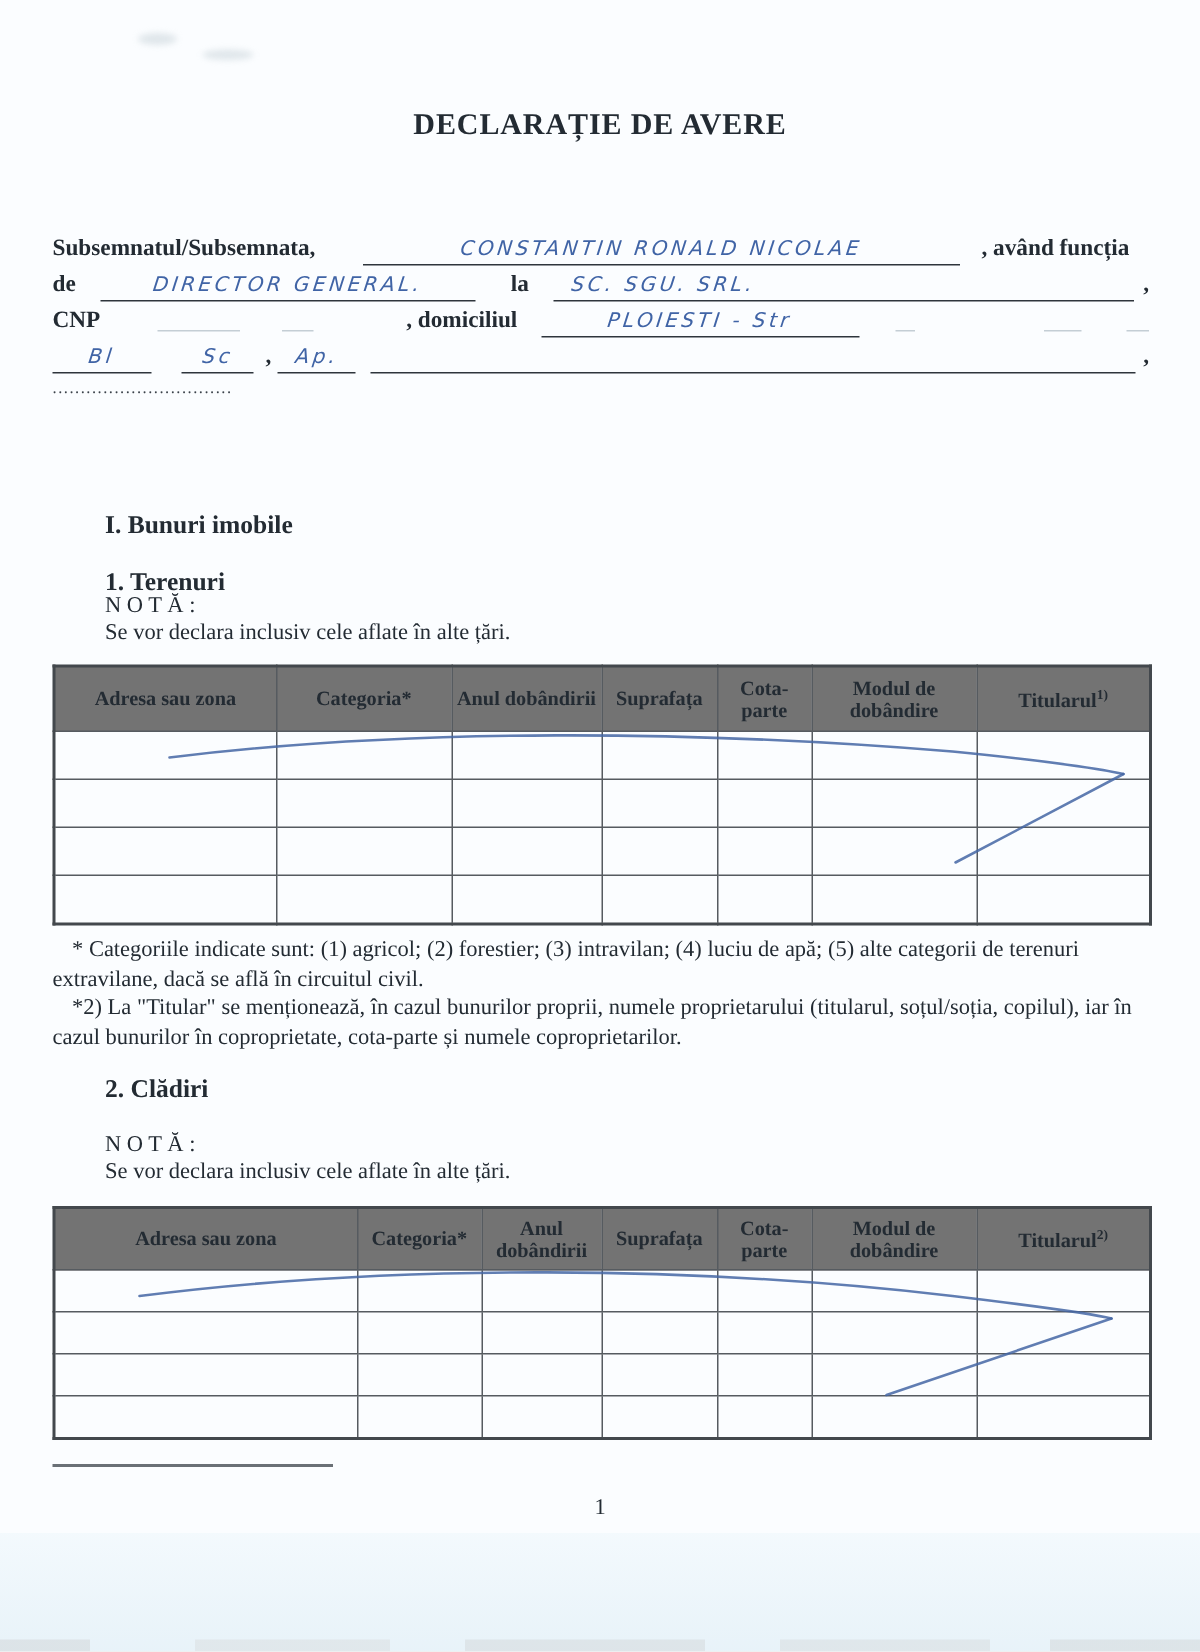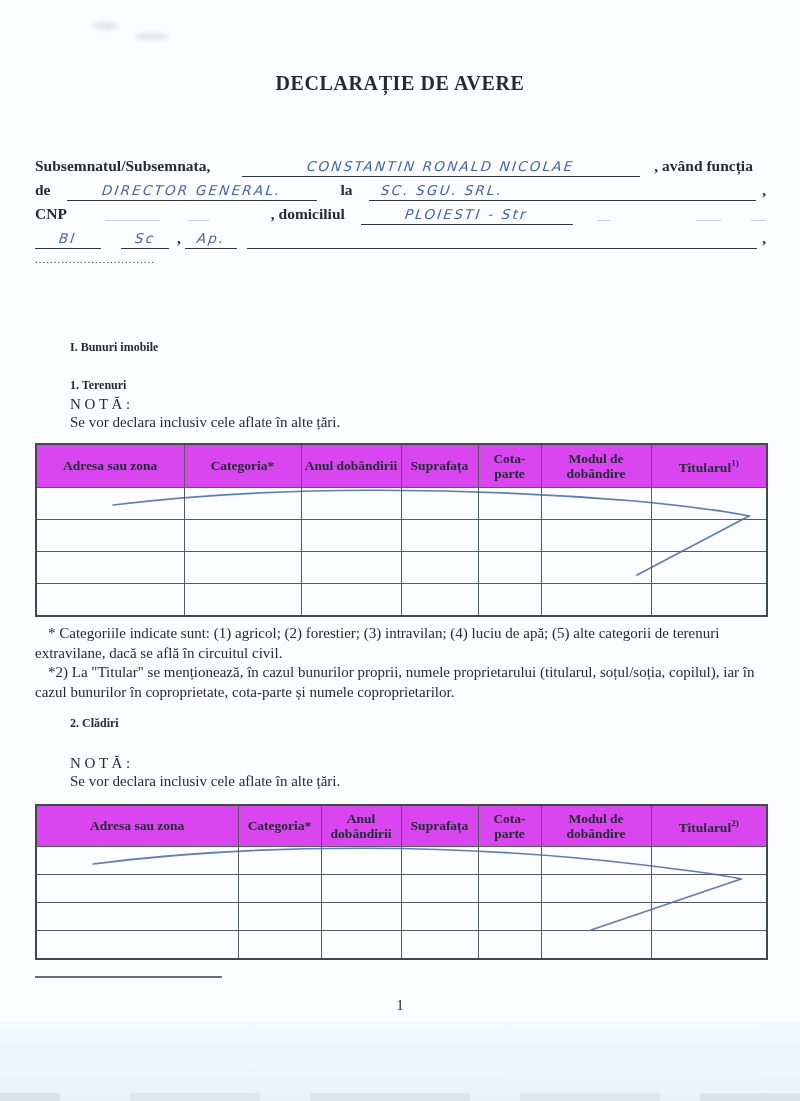--- a/index.html
+++ b/index.html
@@ -31,29 +31,29 @@
     color:#4064a6;font-size:13.5px;letter-spacing:2.2px;
     display:inline-block;transform:skewX(-7deg);
     position:relative;top:1px;white-space:nowrap;
   }
   .faint{background:#c4ced5;height:1.5px;align-self:flex-end;margin-bottom:5px;}
   .oath{margin-top:4px;line-height:1.38;font-size:15.5px;font-weight:bold;white-space:normal;}
   .dots{font-weight:normal;font-size:11px;letter-spacing:1px;color:#3a4149;margin-top:3px;}
 
   .abs{position:absolute;left:35px;}
   .reg{font-size:15px;font-weight:normal;}
-  .bold{font-size:12px;font-weight:bold;}
+  .bold{font-size:17px;font-weight:bold;}
   .indent1{left:48px;}
   .indent2{left:70px;}
 
   .tablewrap{position:absolute;left:35px;width:731px;}
   table{border-collapse:collapse;table-layout:fixed;width:731px;}
   th,td{border:1.2px solid #565b60;padding:1px 3px;}
   table{border:2px solid #43484d;}
-  th{background:#d946ef;font-size:13.5px;font-weight:bold;line-height:1.12;}
+  th{background:#737373;font-size:13.5px;font-weight:bold;line-height:1.12;}
   sup{font-size:9px;}
   .t1 th{height:40px;} .t1 td{height:29px;}
   .t2 th{height:38px;} .t2 td{height:25px;}
   .pensvg{position:absolute;left:0;top:0;pointer-events:none;}
 
   .fnblock{position:absolute;left:35px;width:733px;font-size:15px;line-height:1.3;}
   .fnblock p{margin:0;text-indent:13px;}
 
   .sepline{position:absolute;left:35px;top:976px;width:187px;height:1.5px;background:#6a7076;}
   .pagenum{position:absolute;top:997px;left:0;width:100%;text-align:center;font-size:15px;}

